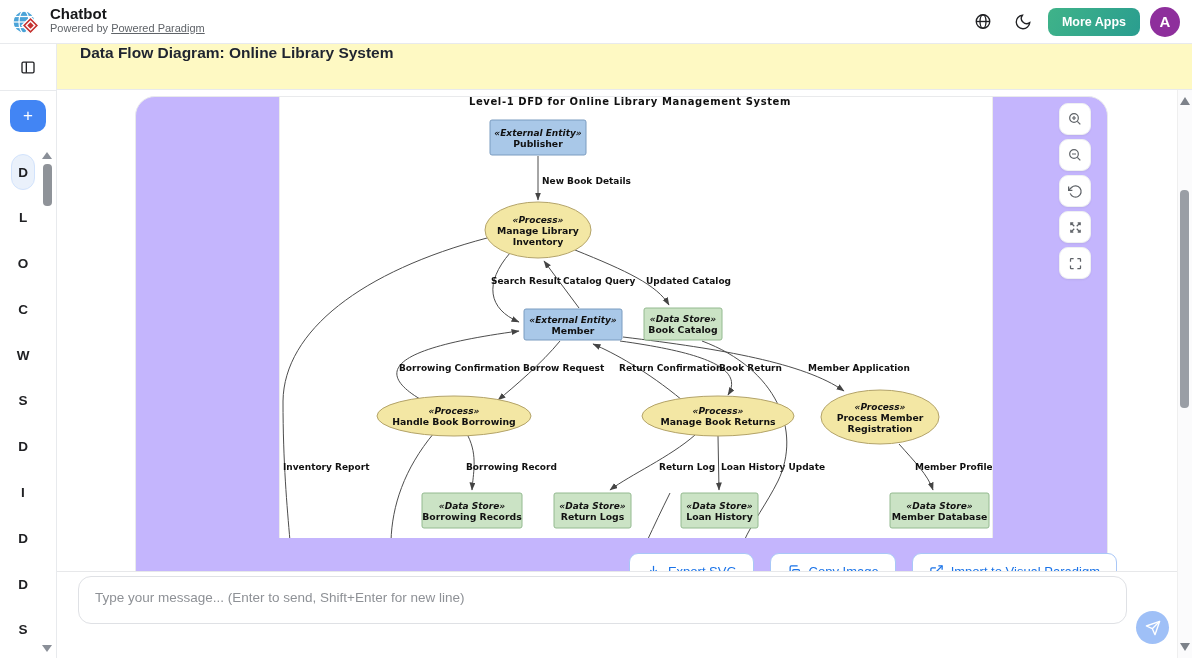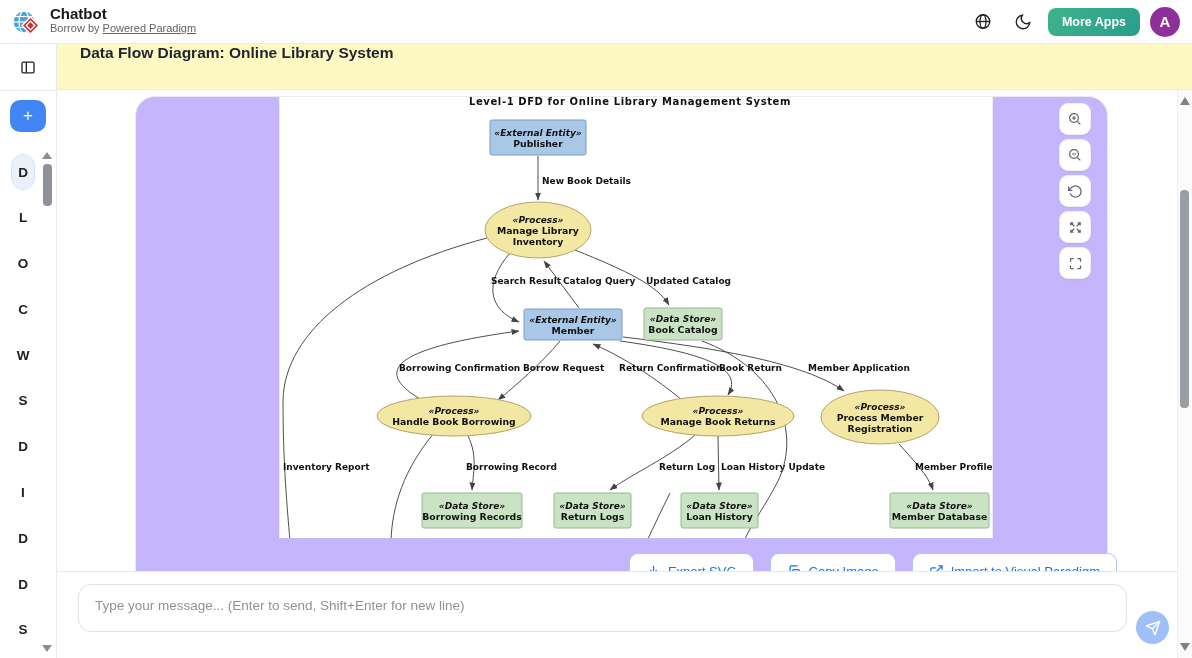--- a/index.html
+++ b/index.html
@@ -61,21 +61,21 @@
   .vc-btn{width:32px;height:32px;background:#fff;border:1px solid #eef0f2;border-radius:9px;cursor:pointer;
           display:flex;align-items:center;justify-content:center;color:#5f6368;box-shadow:0 1px 2px rgba(60,64,67,.08);}
   
   .actions{position:absolute;top:553px;right:75px;display:flex;gap:16px;z-index:1;}
   .action-btn{display:flex;align-items:center;gap:7px;height:36px;padding:0 16px;background:#fff;
               border:1px solid #a9c7f7;border-radius:9px;color:#1a73e8;font-size:13px;font-weight:500;
               cursor:pointer;font-family:inherit;white-space:nowrap;}
   
   .footer{position:absolute;left:57px;top:571px;width:1135px;height:87px;background:#fff;
           border-top:1px solid #e7e8ea;z-index:2;box-sizing:border-box;}
-  .composer{position:absolute;left:21px;top:12px;width:1049px;height:48px;box-sizing:border-box;
+  .composer{position:absolute;left:21px;top:4px;width:1049px;height:48px;box-sizing:border-box;
             border:1px solid #dfe1e5;border-radius:13px;resize:none;outline:none;padding:13px 16px 0 16px;
             font-family:"Liberation Sans",sans-serif;font-size:13.5px;color:#202124;}
   .composer::placeholder{color:#8e9196;}
   .send-btn{position:absolute;left:1079px;top:39px;width:33px;height:33px;border-radius:50%;border:none;
             background:#9fc0f7;color:#fff;cursor:pointer;display:flex;align-items:center;justify-content:center;}
   
   .page-scrollbar{position:absolute;right:0;top:90px;width:15px;height:568px;background:#fbfbfc;border-left:1px solid #efefef;z-index:3;box-sizing:border-box;}
   .ps-up,.ps-down{position:absolute;left:2px;width:0;height:0;border-left:5px solid transparent;border-right:5px solid transparent;cursor:pointer;}
   .ps-up{top:7px;border-bottom:8px solid #7d828a;}
   .ps-down{bottom:7px;border-top:8px solid #7d828a;}
@@ -97,21 +97,21 @@
           <line x1="4.5" y1="10.5" x2="23.5" y2="10.5"></line>
           <line x1="4.5" y1="21.5" x2="23.5" y2="21.5"></line>
         </g>
         <g transform="rotate(45 20.5 19.5)">
           <rect x="14.5" y="13.5" width="12" height="12" fill="#c5312f" stroke="#ffffff" stroke-width="1.4"></rect>
           <rect x="17.5" y="16.5" width="6" height="6" fill="none" stroke="#ffffff" stroke-width="1.4"></rect>
         </g>
       </svg>
       <div>
         <div class="app-title">Chatbot</div>
-        <div class="powered"><span>Borrow by</span> <a>Powered Paradigm</a></div>
+        <div class="powered"><span>Powered by</span> <a>Powered Paradigm</a></div>
       </div>
     </div>
     <div class="hdr-right">
       <button class="icon-btn">
         <svg width="19" height="19" viewBox="0 0 24 24" fill="none" stroke="currentColor" stroke-width="1.8">
           <circle cx="12" cy="12" r="9"></circle>
             <ellipse cx="12" cy="12" rx="4" ry="9"></ellipse>
             <line x1="3" y1="12" x2="21" y2="12"></line>
         </svg>
       </button>

